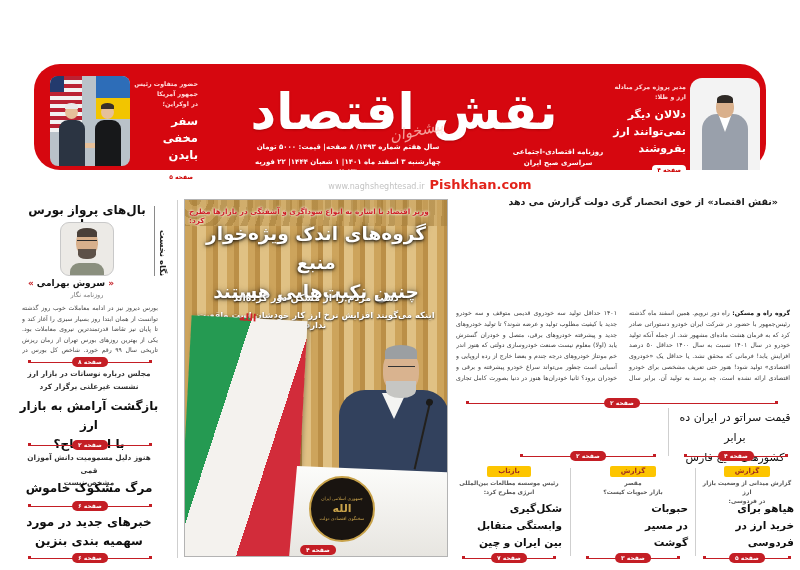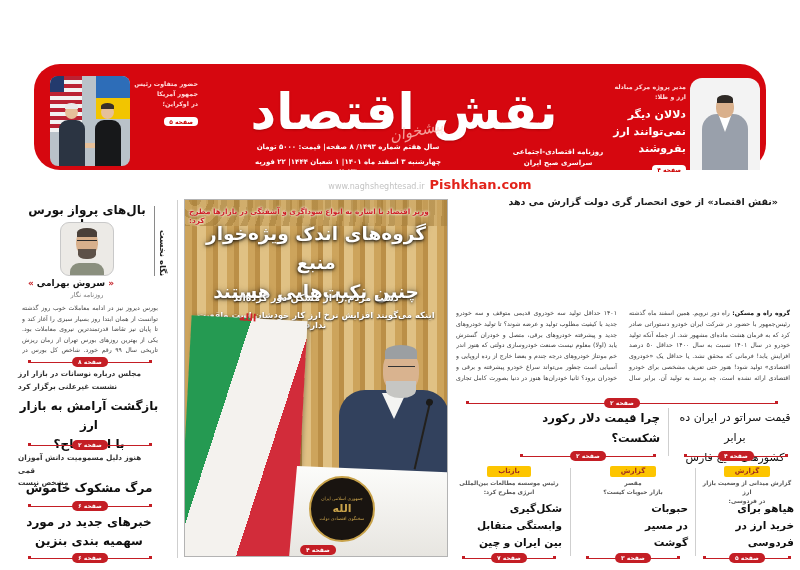--- a/index.html
+++ b/index.html
@@ -73,21 +73,21 @@
   .ap-head::before{content:"";position:absolute;top:-2px;left:1px;right:1px;height:9px;background:#4a4039;border-radius:50% 50% 0 0;}
   .ap-head::after{content:"";position:absolute;bottom:-3px;left:2px;right:2px;height:10px;background:#5d5148;border-radius:0 0 45% 45%;}
   .ap-glass{position:absolute;left:16px;top:17px;width:20px;height:4px;border-top:1.6px solid #2c2c2c;}
   .ap-body{position:absolute;left:9px;bottom:0;width:34px;height:12px;background:#8a8f7e;border-radius:9px 9px 0 0;}
   .fl-name{position:absolute;left:2px;top:278px;width:138px;text-align:center;font-size:9px;font-weight:bold;color:#111;}
   .qmark{color:#c41e25;font-weight:bold;}
   .fl-role{position:absolute;left:18px;top:291px;width:138px;text-align:center;font-size:6.5px;color:#777;}
   .fl-body{position:absolute;left:22px;top:303px;width:136px;height:52px;overflow:hidden;
            font-size:6.2px;line-height:10.6px;text-align:justify;color:#444;}
 
-  .li-kicker{position:absolute;width:142px;left:18px;text-align:left;
+  .li-kicker{position:absolute;width:142px;left:18px;text-align:center;
              font-size:7.3px;line-height:12.5px;font-weight:bold;color:#333;}
   .li-title{position:absolute;width:142px;left:18px;text-align:center;
             font-size:12px;line-height:19px;font-weight:bold;color:#0e0e0e;}
 
   
   .photo{position:absolute;left:184px;top:199px;width:264px;height:358px;
          border:1px solid #b3b3b3;box-sizing:border-box;overflow:hidden;
          background:repeating-linear-gradient(90deg,#cda45c 0 7px,#bb8f47 7px 12px,#e0c184 12px 21px);}
   .photo::before{content:"";position:absolute;left:0;top:0;right:0;height:26px;
                  background:repeating-radial-gradient(circle at 10px 0,#a9823e 0 6px,#c9a35f 6px 13px);opacity:.65;}
@@ -159,20 +159,23 @@
         </div>
       <div class="ph-fig fig-r">
           <div class="ph-head h-r"></div>
         </div>
     </div>
 
     <div class="lt-text">
       <div class="lt-kicker pre">حضور متفاوت رئیس
 جمهور آمریکا
 در اوکراین؛</div>
+      <div class="lt-title pre">سفر
+مخفی
+بایدن</div>
       <span class="w-pill">صفحه ۵</span>
     </div>
 
     <div class="logo">نقش اقتصاد</div>
     <div class="sig">پیشخوان</div>
 
     <div class="issue i1">سال هفتم شماره ۱۴۹۳/ ۸ صفحه| قیمت: ۵۰۰۰ تومان</div>
     <div class="issue i2">چهارشنبه ۳ اسفند ماه ۱۴۰۱| ۱ شعبان ۱۴۴۴| ۲۲ فوریه ۲۰۲۳</div>
     <div class="tag t1">روزنامه اقتصادی-اجتماعی</div>
     <div class="tag t2">سراسری صبح ایران</div>
@@ -297,22 +300,20 @@
 
   <div class="mid-title-r pre">قیمت سراتو در ایران ده برابر
 کشورهای خلیج فارس</div>
   <div class="marker" style="left:684px;top:450px;width:104px;">
     <span class="m-line"></span>
       <span class="m-dot l"></span>
       <span class="m-dot r"></span>
     <span class="m-pill">صفحه ۴</span>
   </div>
 
-  <div class="mid-title-l pre">چرا قیمت دلار رکورد
-شکست؟</div>
   <div class="marker" style="left:520px;top:450px;width:136px;">
     <span class="m-line"></span>
       <span class="m-dot l"></span>
       <span class="m-dot r"></span>
     <span class="m-pill">صفحه ۲</span>
   </div>
 
   <div class="report" style="left:700px;width:94px;">
     <span class="rp-badge">گزارش</span>
     <div class="rp-kicker pre">گزارش میدانی از وضعیت بازار ارز

